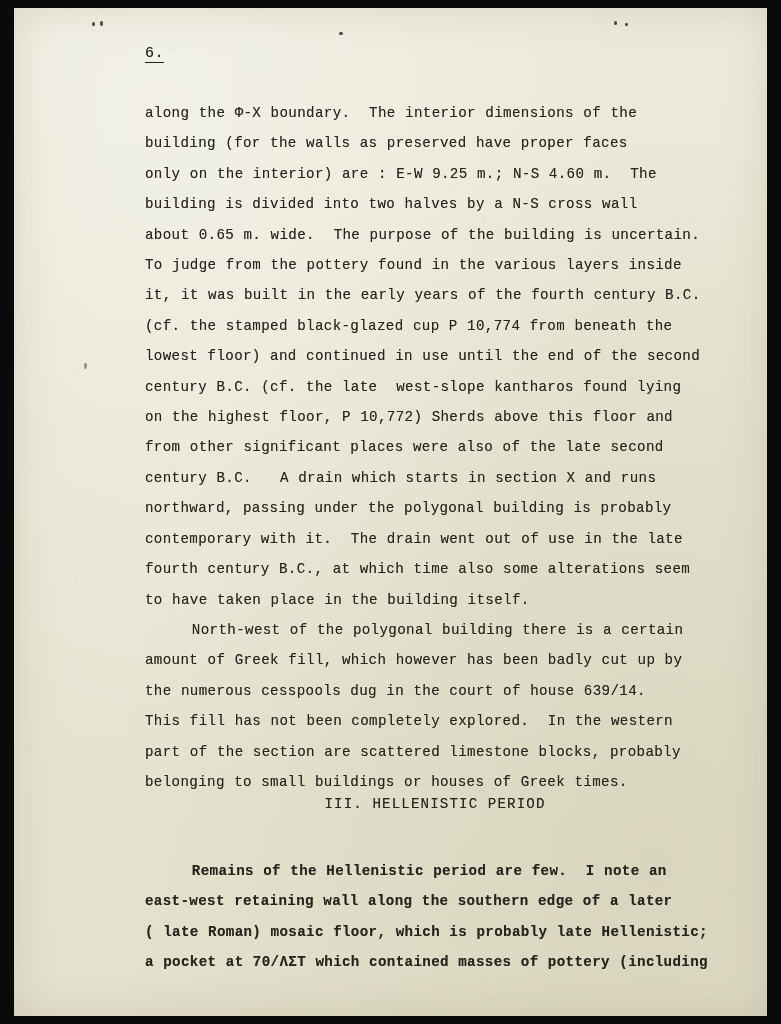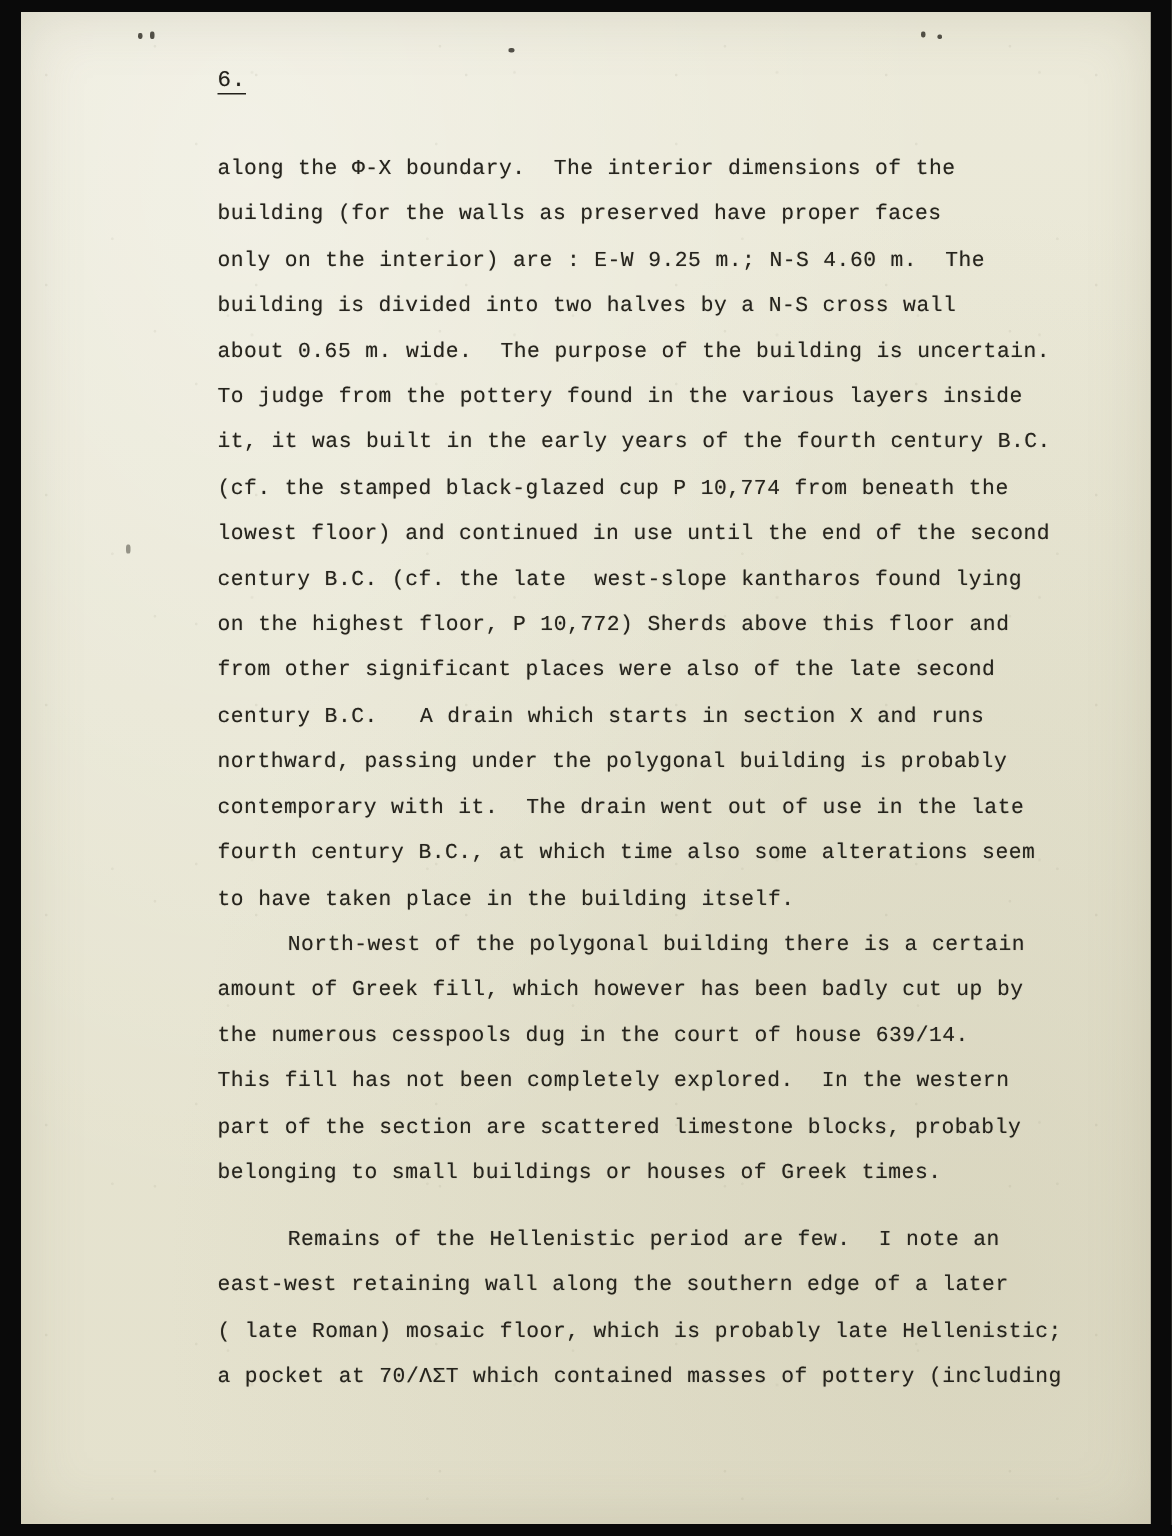--- a/index.html
+++ b/index.html
@@ -96,28 +96,29 @@
     width: 580px;
     text-align: center;
     font-size: 14.2px;
     letter-spacing: 1.1px;
     color: #26241d;
   }
 
   .body-text-2 {
     position: absolute;
     left: 131px;
-    top: 804px;
+    top: 848px;
     width: 600px;
     font-size: 14.2px;
     line-height: 30.4px;
     letter-spacing: 0.35px;
     color: #26241d;
     white-space: pre-wrap;
     word-spacing: 0.5px;
+    font-weight: bold;
   }
 
   
   .body-text, .body-text-2, .section-heading, .page-number {
     text-shadow: 0 0 0.6px rgba(38,36,29,0.45);
   }
 </style>
 </head>
 <body>
 
@@ -155,20 +156,21 @@
 contemporary with it.  The drain went out of use in the late
 fourth century B.C., at which time also some alterations seem
 to have taken place in the building itself.
      North-west of the polygonal building there is a certain
 amount of Greek fill, which however has been badly cut up by
 the numerous cesspools dug in the court of house 639/14.
 This fill has not been completely explored.  In the western
 part of the section are scattered limestone blocks, probably
 belonging to small buildings or houses of Greek times.</div>
 
+      <div class="section-heading">III. HELLENISTIC PERIOD</div>
 
       <div class="body-text-2">     Remains of the Hellenistic period are few.  I note an
 east-west retaining wall along the southern edge of a later
 ( late Roman) mosaic floor, which is probably late Hellenistic;
 a pocket at 70/ΛΣT which contained masses of pottery (including</div>
 
     </div>
   </div>
 </div>
 

